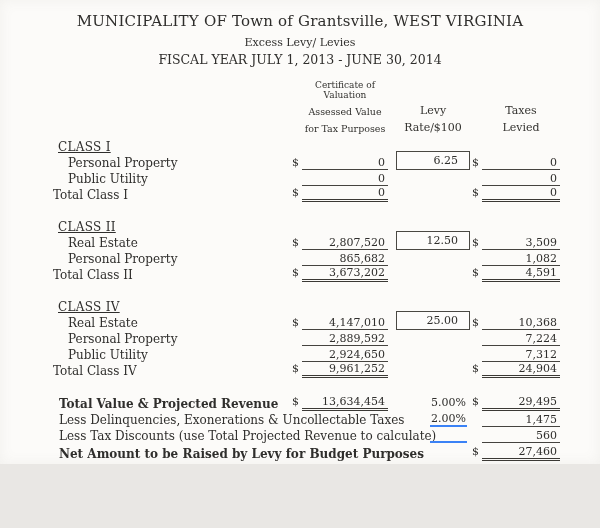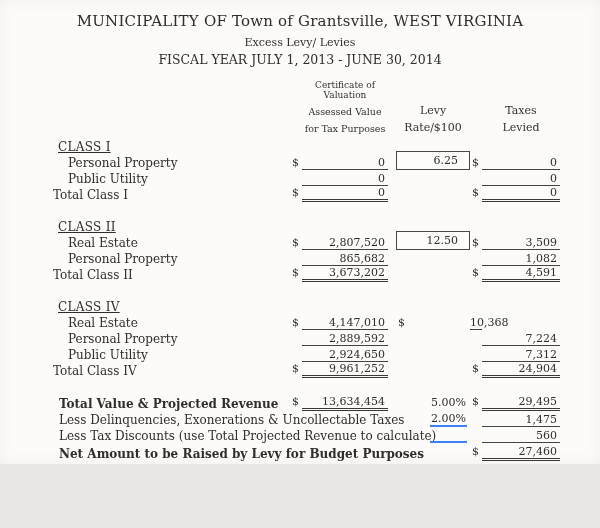--- a/index.html
+++ b/index.html
@@ -170,20 +170,21 @@
 
     <div class="section">
       <div class="sec-h">
         <span>CLASS IV</span>
       </div>
       <div class="grid row">
         <div class="lbl item">Real Estate</div>
         <div class="d1">$</div>
         <div class="val line">4,147,010</div>
         <div></div>
+        <div class="boxed">25.00</div>
         <div class="d2">$</div>
         <div class="val line">10,368</div>
       </div>
       <div class="grid row">
         <div class="lbl item">Personal Property</div>
         <div></div>
         <div class="val line">2,889,592</div>
         <div></div>
           <div></div>
           <div></div>

